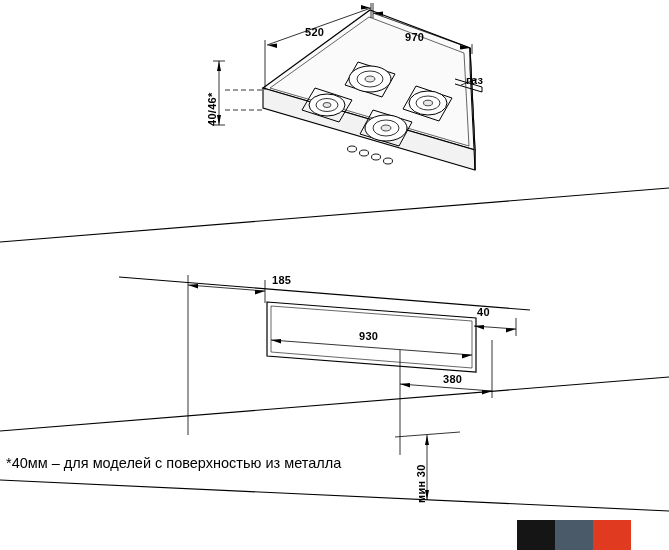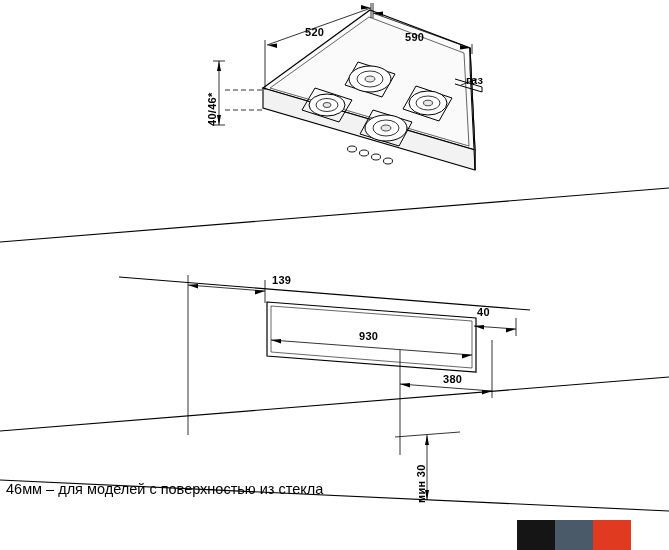--- a/index.html
+++ b/index.html
@@ -193,31 +193,31 @@
 
     <g stroke="#000" stroke-width="0.8" fill="none">
       <line x1="427" y1="435" x2="427" y2="500"></line>
       <polygon points="427,435 425,445 429,445" fill="#000" stroke="none"></polygon>
       <polygon points="427,500 425,490 429,490" fill="#000" stroke="none"></polygon>
       <line x1="395" y1="437" x2="460" y2="432"></line>
     </g>
   </svg>
 
   <div class="lbl" style="left:305px; top:26px;">520</div>
-  <div class="lbl" style="left:405px; top:31px;">590</div>
+  <div class="lbl" style="left:405px; top:31px;">970</div>
   <div class="lbl rot" style="left:206px; top:126px;">40/46*</div>
   <div class="lbl" style="left:466px; top:74px;">газ</div>
 
-  <div class="lbl" style="left:272px; top:274px;">139</div>
+  <div class="lbl" style="left:272px; top:274px;">185</div>
   <div class="lbl" style="left:359px; top:330px;">930</div>
   <div class="lbl" style="left:443px; top:373px;">380</div>
   <div class="lbl" style="left:477px; top:306px;">40</div>
   <div class="lbl rot" style="left:415px; top:503px;">мин 30</div>
 
-  <div class="note" style="left:6px; top:481px;">46мм – для моделей с поверхностью из стекла</div>
+  <div class="note" style="left:6px; top:455px;">*40мм – для моделей с поверхностью  из металла</div>
 
   <div class="swatches">
     <div class="sw" style="background:#151515;"></div>
     <div class="sw" style="background:#4a5a68;"></div>
     <div class="sw" style="background:#e03a20;"></div>
     <div class="sw" style="background:#ffffff;"></div>
   </div>
 
 </div>
 

